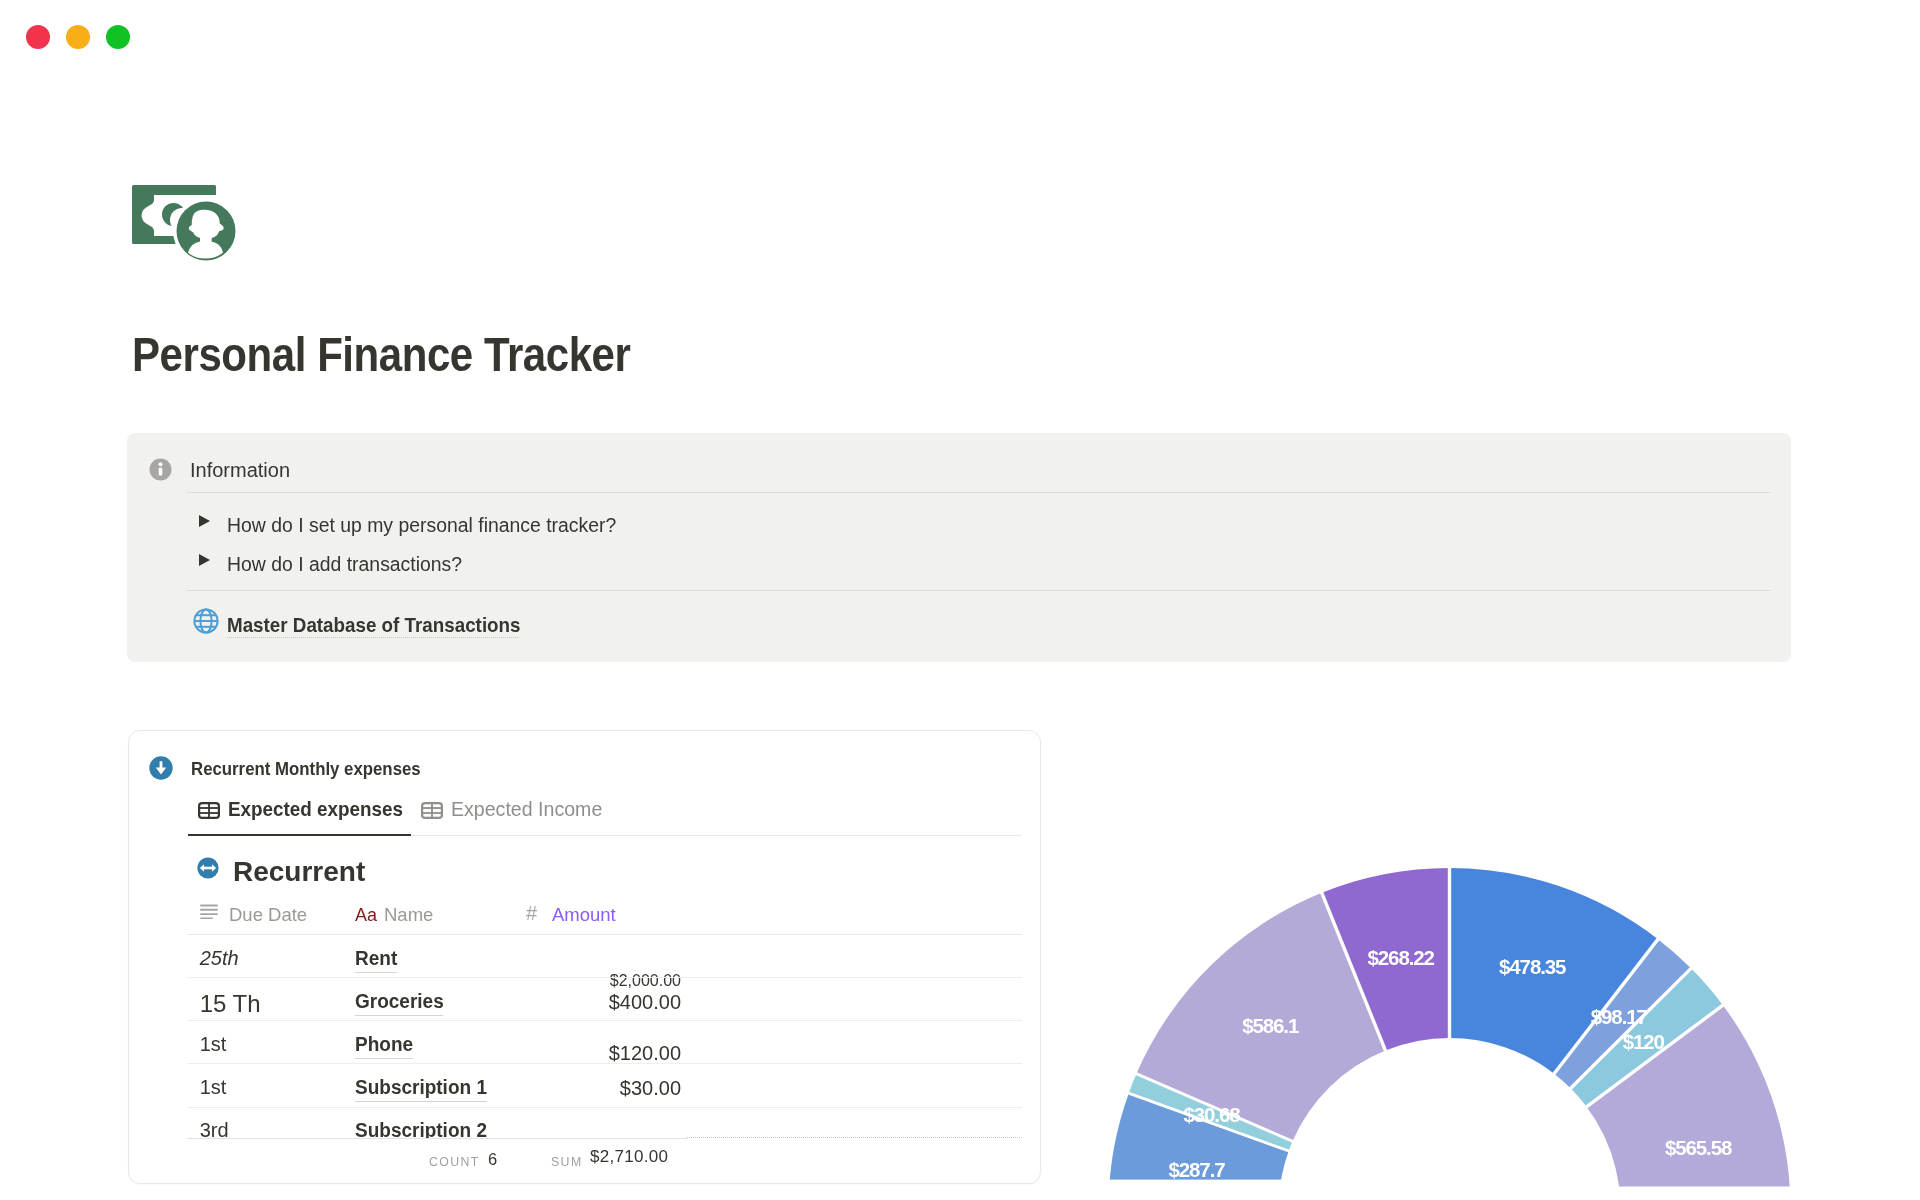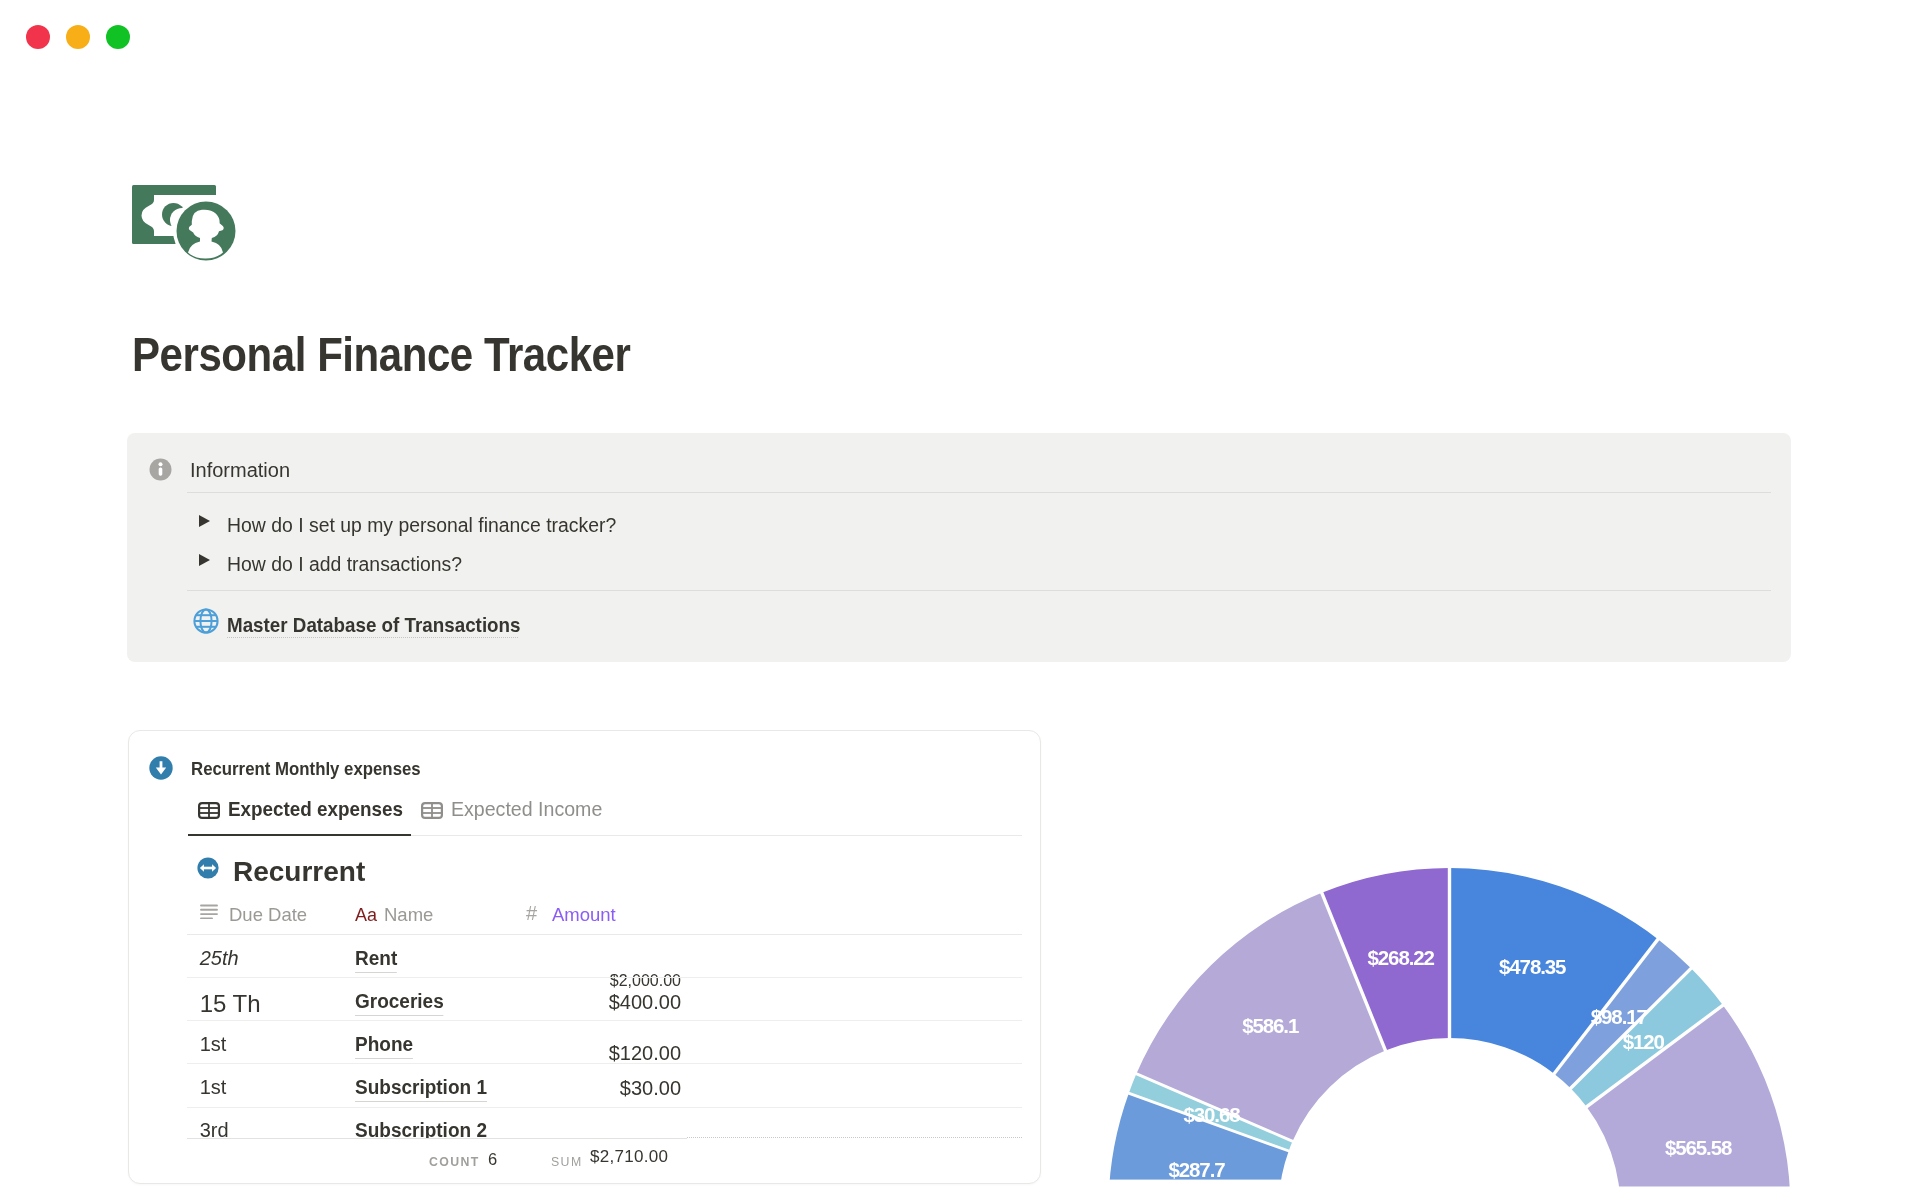--- a/index.html
+++ b/index.html
@@ -117,21 +117,21 @@
     <div style="position:absolute; left:353px; top:142px; width:200px; text-align:right; font-size:20px;">$30.00</div>
     <div style="position:absolute; left:59px; top:171.8px; width:835px; height:1px; background:#EEEEEC;"></div>
     <div style="position:absolute; left:71.7px; top:184.3px; font-size:20px;">3rd</div>
     <div style="position:absolute; left:226.9px; top:184.3px; font-size:20px; font-weight:bold; border-bottom:1px solid #D6D5D2; padding-bottom:2px; transform:scaleX(0.95); transform-origin:0 0;">Subscription 2</div>
     <div style="position:absolute; left:353px; top:186px; width:200px; text-align:right; font-size:20px;margin-top:36px;">$20.00</div>
   </div>
 </div>
 <div class="abs" style="left:187px; top:1137.5px; width:500px; height:1px; background:#E3E2E0;"></div>
 <div class="abs" style="left:687px; top:1136.5px; width:335px; height:0; border-bottom:1.5px dotted #C9C8C6;"></div>
 
-<div class="abs" style="left:429px; top:1155px; font-size:12.3px; letter-spacing:1.4px; color:#A09F9C;font-weight:bold;">COUNT</div>
+<div class="abs" style="left:429px; top:1155px; font-size:12.3px; letter-spacing:1.4px; color:#A09F9C;">COUNT</div>
 <div class="abs" style="left:488px; top:1150px; font-size:16.5px;">6</div>
 <div class="abs" style="left:551px; top:1155px; font-size:12.3px; letter-spacing:1.4px; color:#A09F9C;">SUM</div>
 <div class="abs" style="left:590px; top:1147px; font-size:17px; letter-spacing:0.3px;">$2,710.00</div>
 
 <svg class="abs" style="left:1080px; top:850px;" width="840" height="350" viewBox="1080 850 840 350">
 <path d="M1108.8,1223.9 A341.0,341.0 0 0 1 1128.8,1093.2 L1288.7,1150.9 A171.0,171.0 0 0 0 1278.7,1216.5 Z" fill="#6C9BDB"></path>
 <path d="M1128.8,1093.2 A341.0,341.0 0 0 1 1136.4,1073.8 L1292.5,1141.2 A171.0,171.0 0 0 0 1288.7,1150.9 Z" fill="#92CEDC"></path>
 <path d="M1136.4,1073.8 A341.0,341.0 0 0 1 1321.8,892.8 L1385.4,1050.5 A171.0,171.0 0 0 0 1292.5,1141.2 Z" fill="#B4A9D7"></path>
 <path d="M1321.8,892.8 A341.0,341.0 0 0 1 1449.5,868.0 L1449.5,1038.0 A171.0,171.0 0 0 0 1385.4,1050.5 Z" fill="#8F68D0"></path>
 <path d="M1449.5,868.0 A341.0,341.0 0 0 1 1658.0,939.2 L1554.1,1073.7 A171.0,171.0 0 0 0 1449.5,1038.0 Z" fill="#4885DC"></path>

